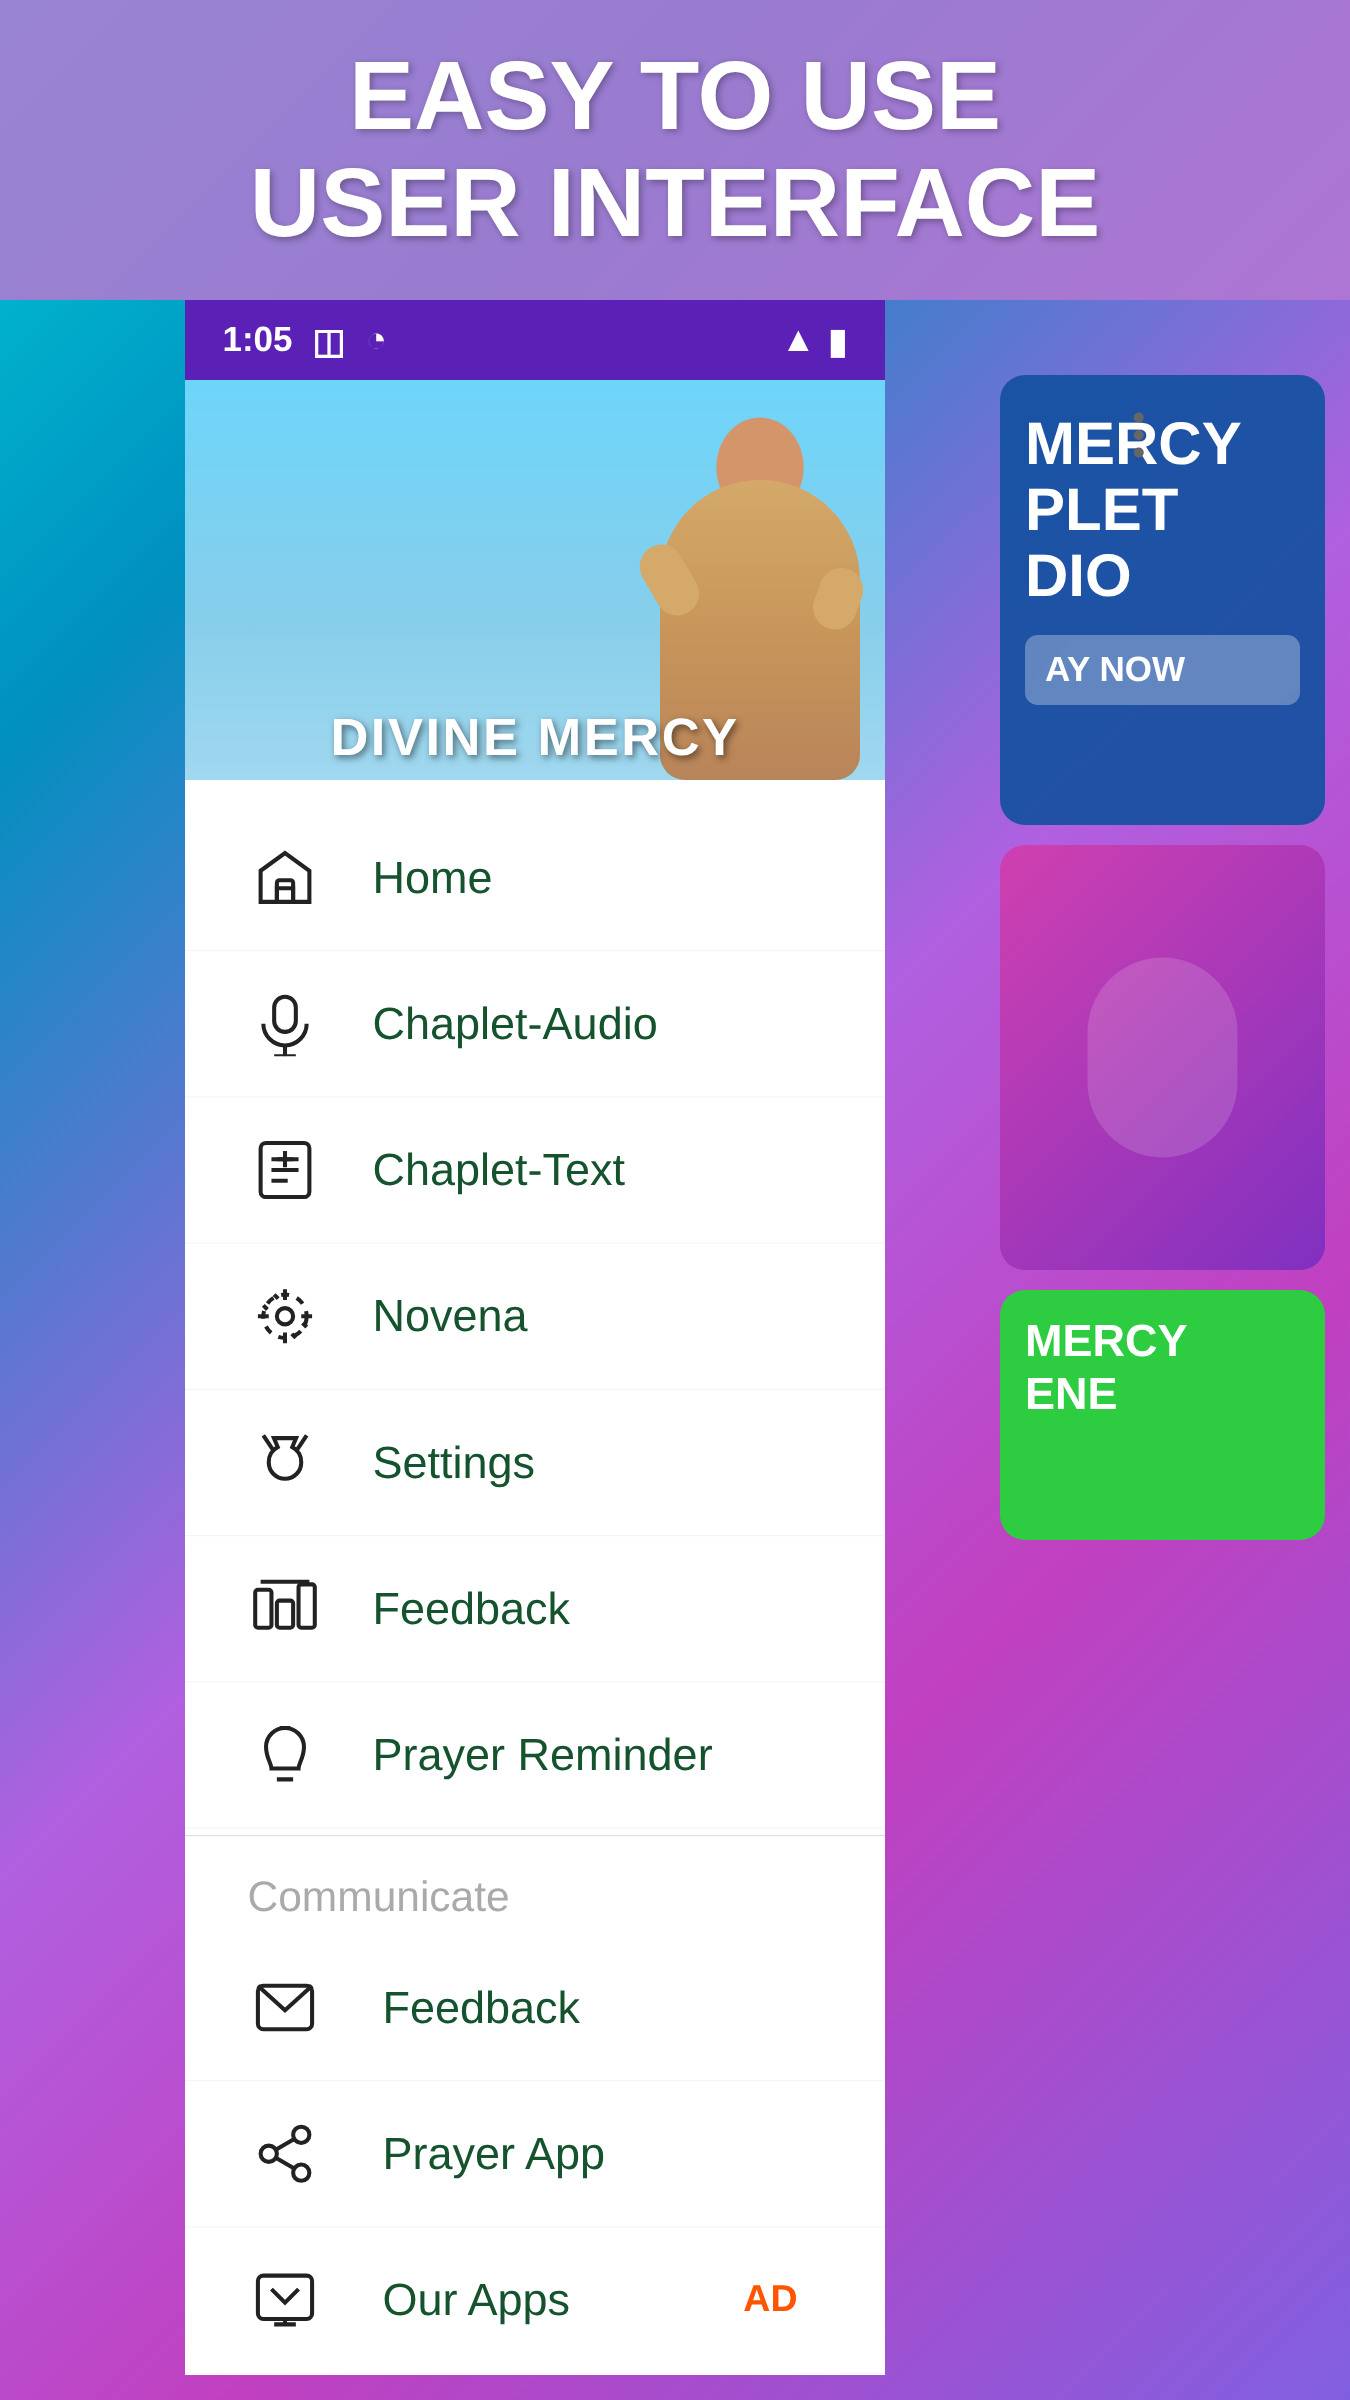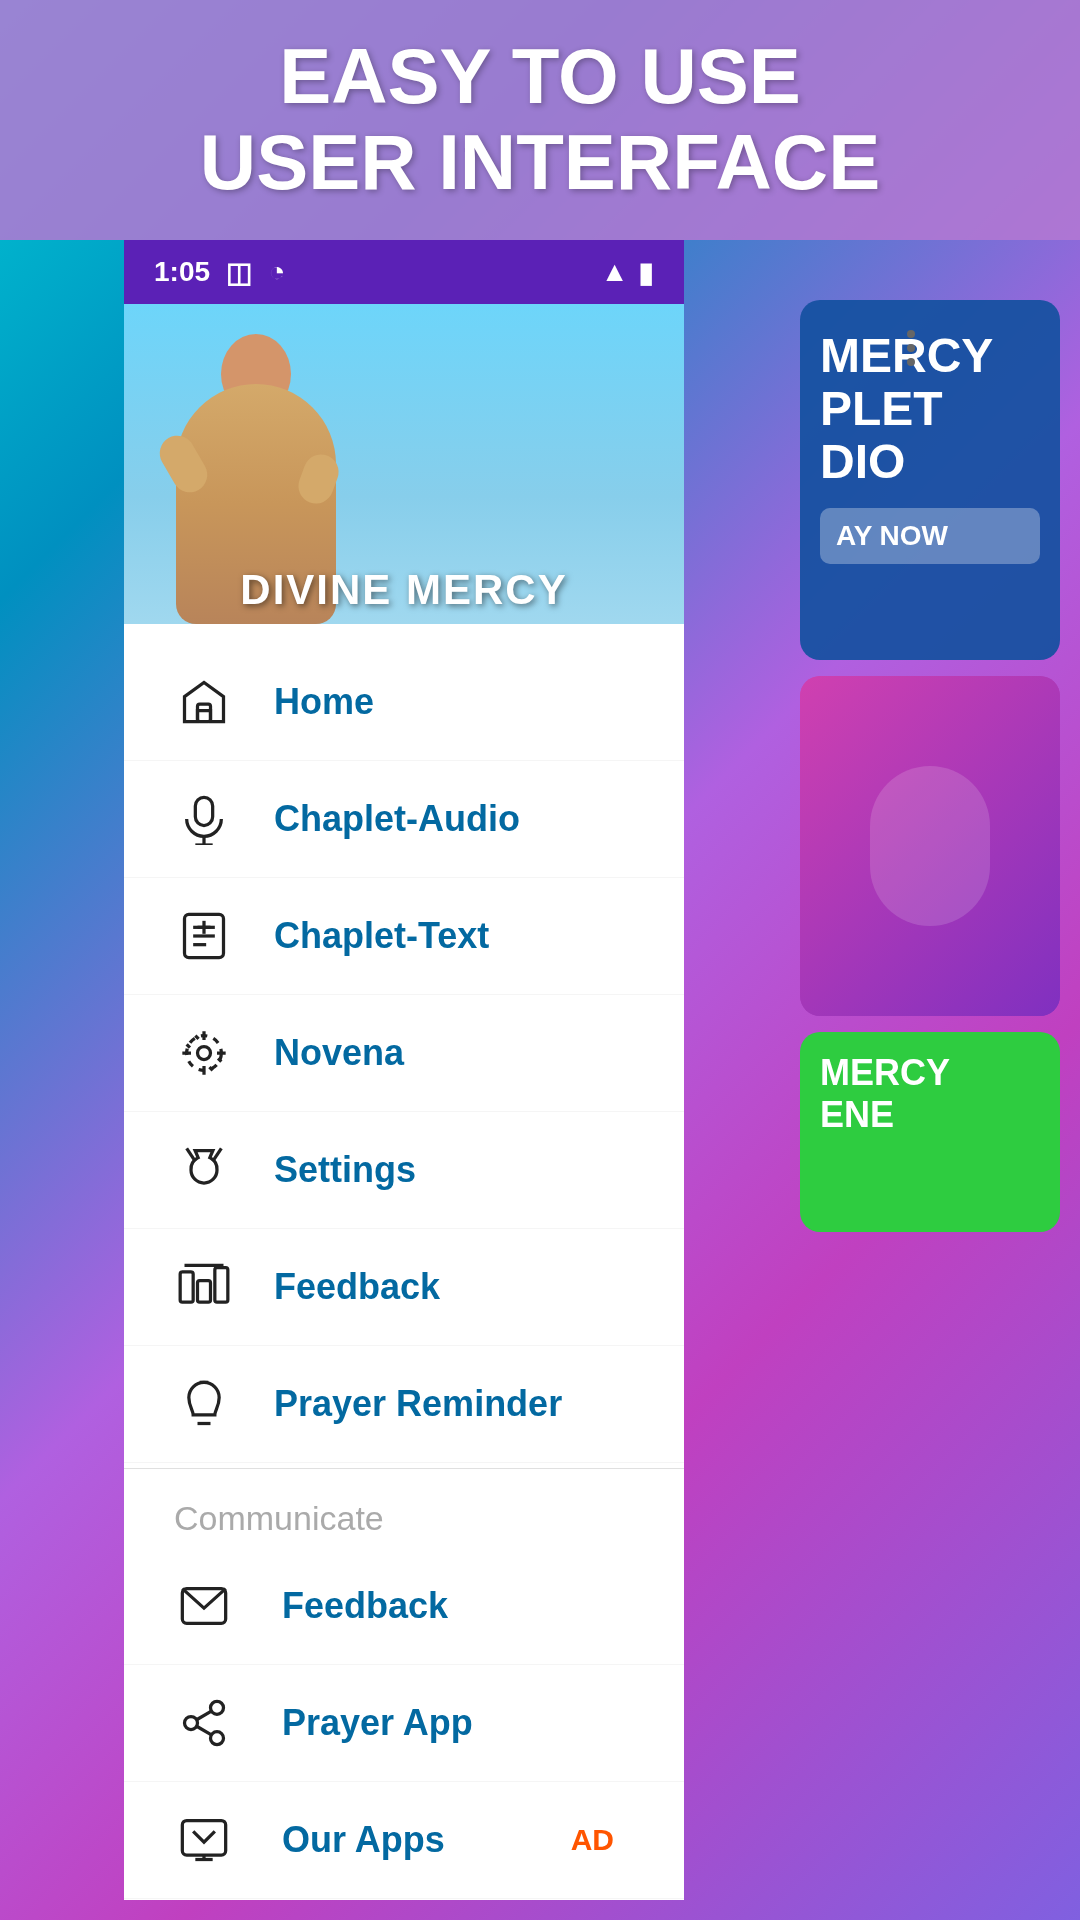--- a/index.html
+++ b/index.html
@@ -39,21 +39,21 @@
       font-weight: 900;
       text-transform: uppercase;
       line-height: 1.1;
       text-shadow: 2px 2px 6px rgba(0,0,0,0.3);
     }
 
     
     .phone-frame {
       position: absolute;
       top: 240px;
-      left: 124px;
+      left: 148px;
       width: 560px;
       height: 1660px;
       background: #fff;
       border-radius: 0;
       z-index: 5;
       overflow: hidden;
     }
 
     
     .status-bar {
@@ -79,21 +79,21 @@
     }
 
     
     .hero-area {
       width: 100%;
       height: 320px;
       background: linear-gradient(180deg, #6dd5fa 0%, #87ceeb 60%, #a0d8ef 100%);
       position: relative;
       display: flex;
       align-items: flex-end;
-      justify-content: flex-start;
+      justify-content: flex-end;
       padding-left: 32px;
     }
     
     .jesus-figure {
       width: 200px;
       height: 290px;
       position: relative;
     }
     .jesus-robe {
       position: absolute;
@@ -171,22 +171,22 @@
     }
     .menu-icon svg {
       width: 52px;
       height: 52px;
       stroke: #222;
       fill: none;
       stroke-width: 1.5;
     }
     .menu-label {
       font-size: 36px;
-      color: #0369a1;
-      font-weight: 700;
+      color: #14532d;
+      font-weight: 400;
     }
 
     .section-header {
       padding: 30px 50px 10px 50px;
       font-size: 34px;
       color: #aaa;
       font-weight: 400;
       border-top: 1px solid #e0e0e0;
       margin-top: 5px;
     }

